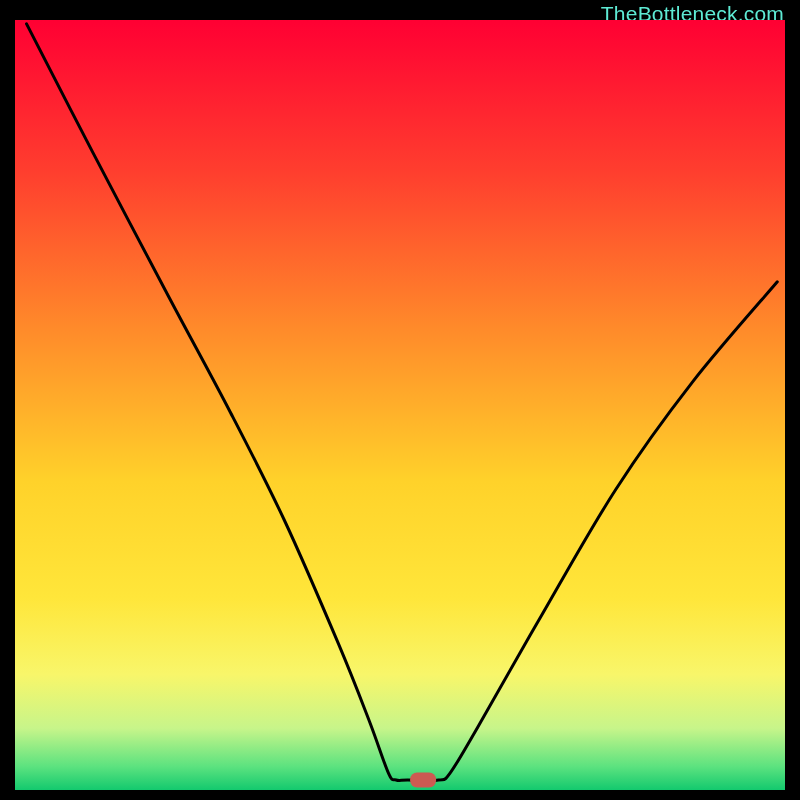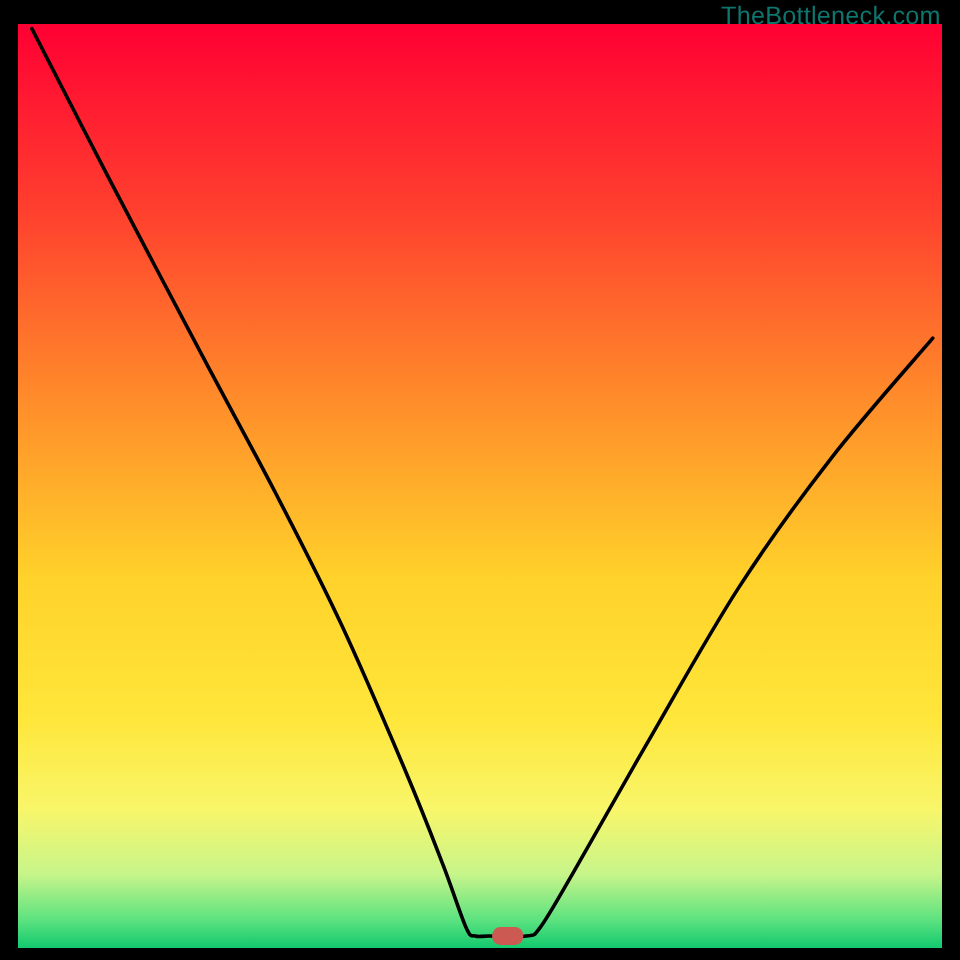--- a/index.html
+++ b/index.html
@@ -17,21 +17,21 @@
     top: 20px;
     width: 770px;
     height: 770px;
     background: #000;
     box-sizing: border-box;
   }
   .watermark {
     position: absolute;
     top: 2px;
     right: 16px;
-    color: #0f766e;
+    color: #5eead4;
     font-size: 21px;
     font-weight: 400;
     letter-spacing: 0.2px;
   }
   svg {
     display: block;
   }
 </style>
 </head>
 <body>

